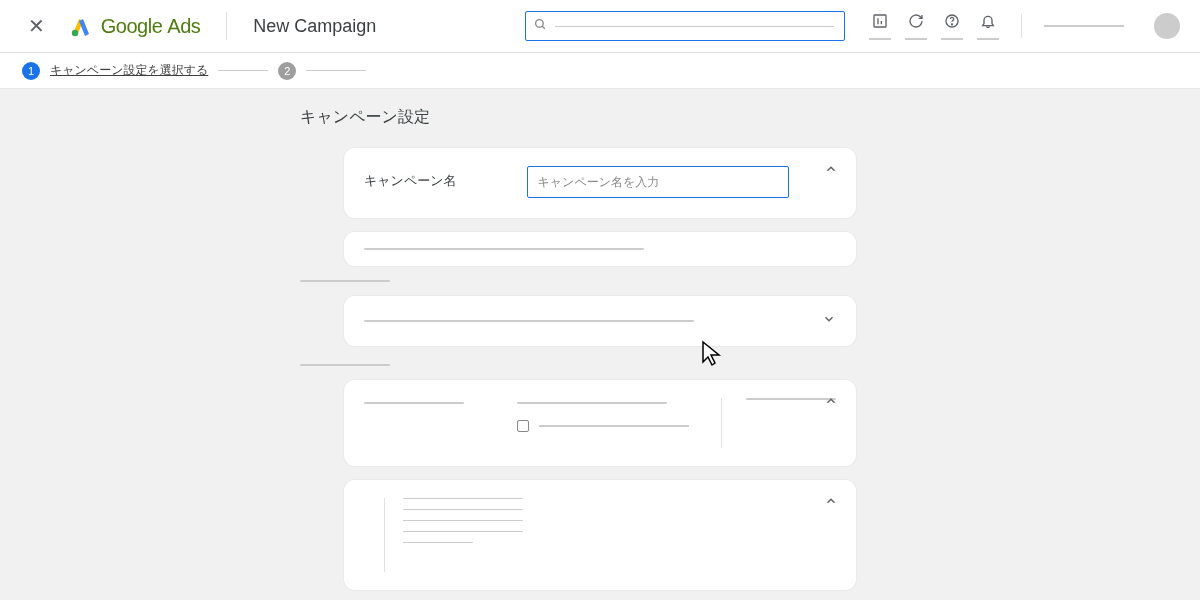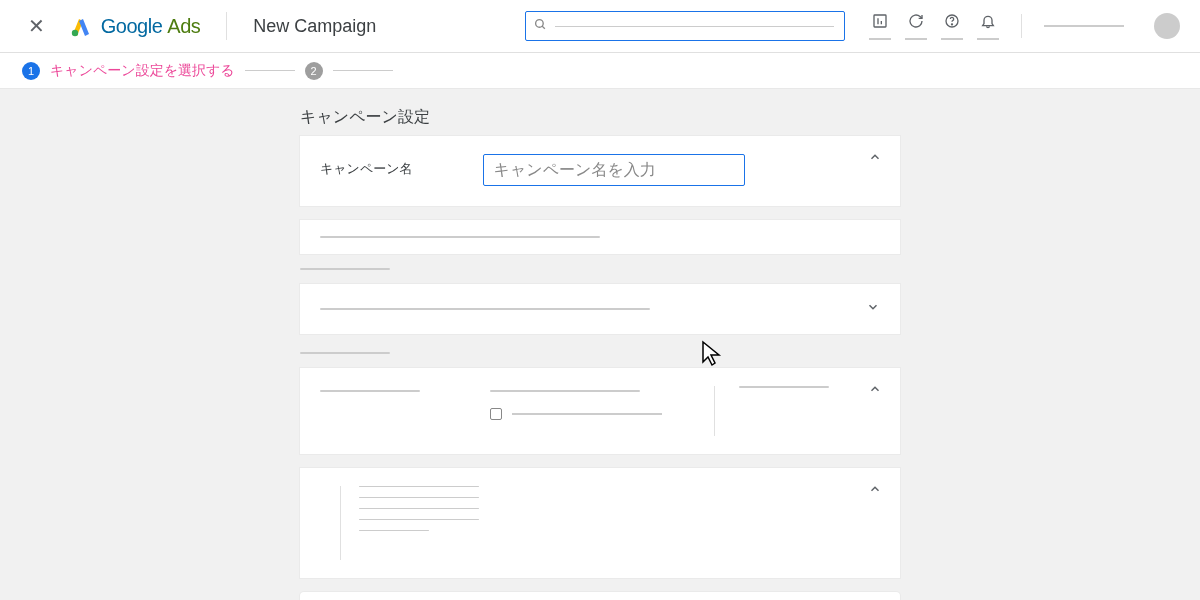--- a/index.html
+++ b/index.html
@@ -3,52 +3,52 @@
   <meta charset="utf-8">
   <style>
     * { box-sizing: border-box; margin: 0; padding: 0; font-family: Arial, "Hiragino Sans", "Meiryo", sans-serif; }
     body { background: #f1f1f1; width: 1200px; height: 600px; overflow: hidden; position: relative; }
     
     .top-bar { background: #fff; height: 53px; border-bottom: 1px solid #e0e0e0; display: flex; align-items: center; padding: 0 20px 0 28px; }
     .close-x { font-size: 20px; color: #5f6368; cursor: pointer; padding-right: 24px; }
     .logo-group { display: flex; align-items: center; gap: 8px; }
     .gads-logo { width: 24px; height: 24px; }
     .brand-text { font-size: 20px; color: #5f6368; font-weight: 400; letter-spacing: -0.5px; }
-    .brand-text .g { color: #0369a1; }
+    .brand-text .g { color: #4d7c0f; }
     .brand-text .ads { color: #4d7c0f; font-weight: 300; }
     .vdiv { width: 1px; height: 28px; background: #e0e0e0; margin: 0 26px; }
     .page-title { font-size: 18px; color: #3c4043; margin-right: auto; }
     .search-wrap { width: 320px; height: 30px; border: 1px solid #1a73e8; border-radius: 2px; display: flex; align-items: center; margin-right: 24px; background: #fff; }
     .search-icon { padding: 0 8px; color: #888; font-size: 13px; }
     .search-line { flex: 1; height: 1px; background: #ccc; margin-right: 10px; }
     .top-icons { display: flex; align-items: center; gap: 14px; }
     .top-icon-box { display: flex; flex-direction: column; align-items: center; gap: 4px; cursor: pointer; }
     .top-icon-box .icn { color: #5f6368; font-size: 18px; }
     .top-icon-box .lbl-line { width: 22px; height: 2px; background: #ccc; }
     .tiny-vdiv { width: 1px; height: 24px; background: #e0e0e0; margin: 0 8px; }
     .acct-line { width: 80px; height: 2px; background: #ccc; }
     .avatar-circle { width: 26px; height: 26px; background: #ccc; border-radius: 50%; margin-left: 16px; }
     
     .stepper { background: #fff; height: 36px; display: flex; align-items: center; padding: 0 22px; gap: 10px; border-bottom: 1px solid #e8e8e8; }
     .step-badge { width: 18px; height: 18px; border-radius: 50%; color: #fff; font-size: 11px; display: flex; align-items: center; justify-content: center; }
     .step-badge.active { background: #1a73e8; }
     .step-badge.inactive { background: #9e9e9e; }
-    .step-label { font-size: 14px; color: #ec4899; }
+    .step-label { font-size: 12px; color: #404040; text-decoration: underline; }
     .step-connector { width: 50px; height: 1px; background: #ccc; }
     .step-ph-line { width: 60px; height: 1px; background: #ccc; }
     
     .content { padding: 18px 0 0 0; display: flex; flex-direction: column; align-items: center; }
-    .section-heading { width: 600px; font-size: 16px; color: #3c4043; margin-bottom: 8px; }
-    
-    .card { width: 600px; background: #fff; border-radius: 0; padding: 18px 20px; position: relative; box-shadow: 0 0 0 1px #eaeaea; margin-bottom: 14px; }
+    .section-heading { width: 600px; font-size: 16px; color: #3c4043; margin-bottom: 20px; }
+    
+    .card { width: 512px; background: #fff; border-radius: 11px; padding: 18px 20px; position: relative; box-shadow: 0 0 0 1px #eaeaea; margin-bottom: 14px; }
     .card-chevron { position: absolute; top: 14px; right: 18px; color: #5f6368; cursor: pointer; }
     
     .card-name { display: flex; gap: 70px; align-items: flex-start; min-height: 70px; }
     .card-label { font-size: 13px; color: #3c4043; padding-top: 6px; }
-    .name-input { width: 262px; height: 32px; border: 1px solid #1a73e8; border-radius: 2px; padding: 0 10px; font-size: 16px; color: #888; display: flex; align-items: center; background: #fff; }
+    .name-input { width: 262px; height: 32px; border: 1px solid #1a73e8; border-radius: 2px; padding: 0 10px; font-size: 12px; color: #888; display: flex; align-items: center; background: #fff; }
     
     .card-thin { padding: 16px 20px; }
     .ph-line { height: 2px; background: #ccc; border-radius: 1px; }
     
     .card-dates { display: flex; align-items: flex-start; min-height: 70px; position: relative; }
     .date-col { width: 170px; padding-top: 4px; }
     .date-col .ph-line { width: 100px; margin-bottom: 20px; }
     .middle-col { width: 200px; padding-top: 4px; }
     .middle-col .ph-line.top { width: 150px; margin-bottom: 16px; }
     .cb-row { display: flex; align-items: center; gap: 10px; }

